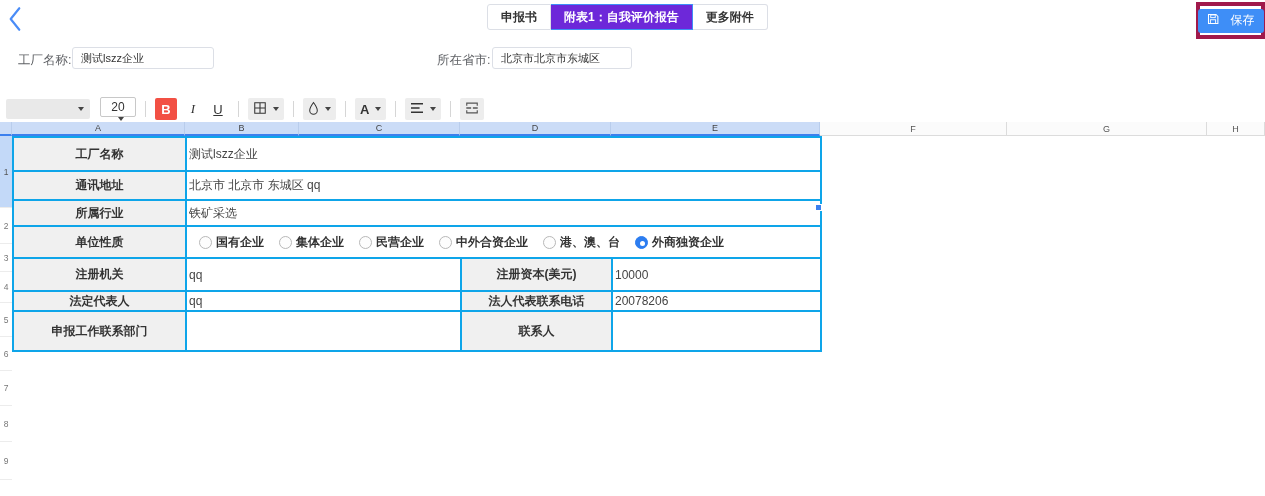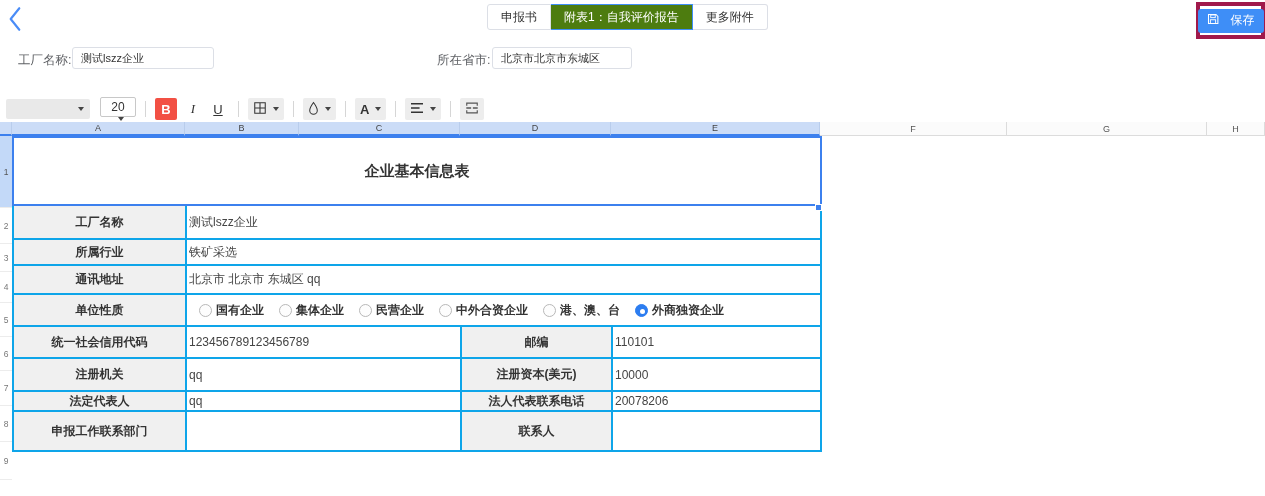--- a/index.html
+++ b/index.html
@@ -2,26 +2,26 @@
 <html><head>
 <meta charset="utf-8">
 <style>
   * { box-sizing: border-box; margin: 0; padding: 0; }
   html,body { width:1265px; height:496px; overflow:hidden; background:#fff;
     font-family:"Liberation Sans","DejaVu Sans",sans-serif; position:relative; }
   .abs { position:absolute; }
 
   
   .back { left:4px; top:5px; cursor:pointer; }
-  .tabgroup { left:487px; top:4px; display:flex; }
+  .tabgroup { left:487px; top:4px; display:flex;font-weight:bold; }
   .tab { height:26px; padding:0 13px; display:flex; align-items:center; font-size:12px;
     color:#333; background:#fff; border:1px solid #dcdfe6; border-left-width:0; cursor:pointer; white-space:nowrap; }
   .tab:first-child { border-left-width:1px; border-radius:3px 0 0 3px; }
   .tab:last-child { border-radius:0 3px 3px 0; }
-  .tab.active { background:#4d7c0f; border-color:#3E8EF7; color:#fff; }
+  .tab.active { background:#6d28d9; border-color:#3E8EF7; color:#fff; }
   .save-anno { left:1196px; top:2px; width:69px; height:37px; border:4px solid #A0194B; background:#fff;
     display:flex; align-items:center; justify-content:center; }
   .save-btn { background:#3E8EF7; color:#fff; border:none; border-radius:3px; height:24px; padding:0 9px;
     font-size:12px; display:flex; align-items:center; gap:12px; cursor:pointer; white-space:nowrap; }
 
   
   .flabel { top:52px; font-size:12.5px; color:#606266; }
   .finput { top:47px; height:22px; border:1px solid #dcdfe6; border-radius:3px; font-size:11px;
     color:#333; padding:0 8px; outline:none; }
 
@@ -175,34 +175,31 @@
 
   <table class="grid">
     <colgroup>
         <col style="width:173px">
         <col style="width:114px">
         <col style="width:161px">
         <col style="width:151px">
         <col style="width:209px">
       </colgroup>
     <tbody>
-        <tr style="height:68px;">
-      <td colspan="5" class="titlecell">企业基本信息表</td>
-    </tr>
     <tr style="height:34px;">
       <td class="lab">工厂名称</td>
       <td colspan="4">测试lszz企业</td>
     </tr>
+    <tr style="height:29px;">
+      <td class="lab">通讯地址</td>
+      <td colspan="4">北京市 北京市 东城区 qq</td>
+    </tr>
     <tr style="height:26px;">
       <td class="lab">所属行业</td>
       <td colspan="4">铁矿采选</td>
-    </tr>
-    <tr style="height:29px;">
-      <td class="lab">通讯地址</td>
-      <td colspan="4">北京市 北京市 东城区 qq</td>
     </tr>
     <tr style="height:32px;">
       <td class="lab">单位性质</td>
       <td colspan="4">
         <div class="radios">
           <span class="radio">
                 <span class="rc"></span>
                 <span>国有企业</span>
               </span>
           <span class="radio">
@@ -220,26 +217,20 @@
           <span class="radio">
                 <span class="rc"></span>
                 <span>港、澳、台</span>
               </span>
           <span class="radio checked">
                 <span class="rc"></span>
                 <span>外商独资企业</span>
               </span>
         </div>
       </td>
-    </tr>
-    <tr style="height:32px;">
-      <td class="lab">统一社会信用代码</td>
-      <td colspan="2">123456789123456789</td>
-      <td class="lab">邮编</td>
-      <td>110101</td>
     </tr>
     <tr style="height:33px;">
       <td class="lab">注册机关</td>
       <td colspan="2">qq</td>
       <td class="lab">注册资本(美元)</td>
       <td>10000</td>
     </tr>
     <tr style="height:20px;">
       <td class="lab">法定代表人</td>
       <td colspan="2">qq</td>

